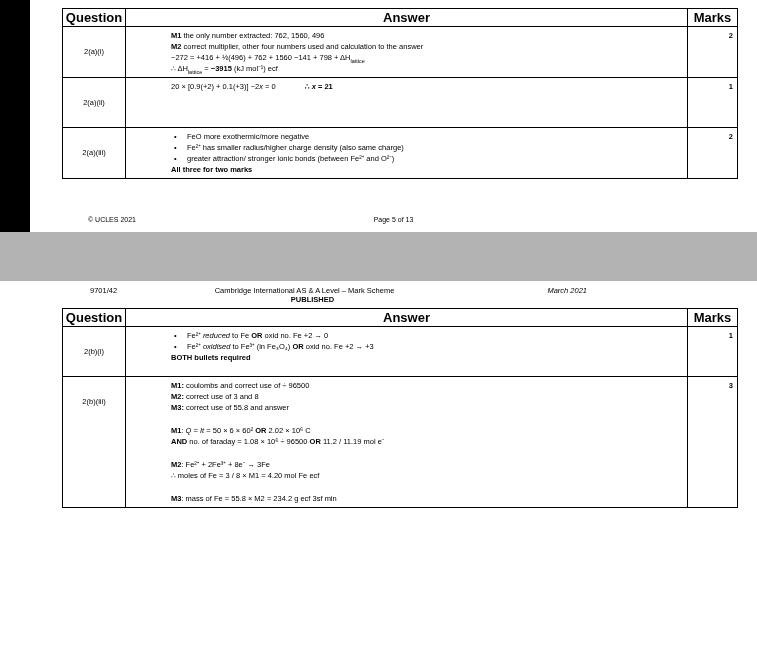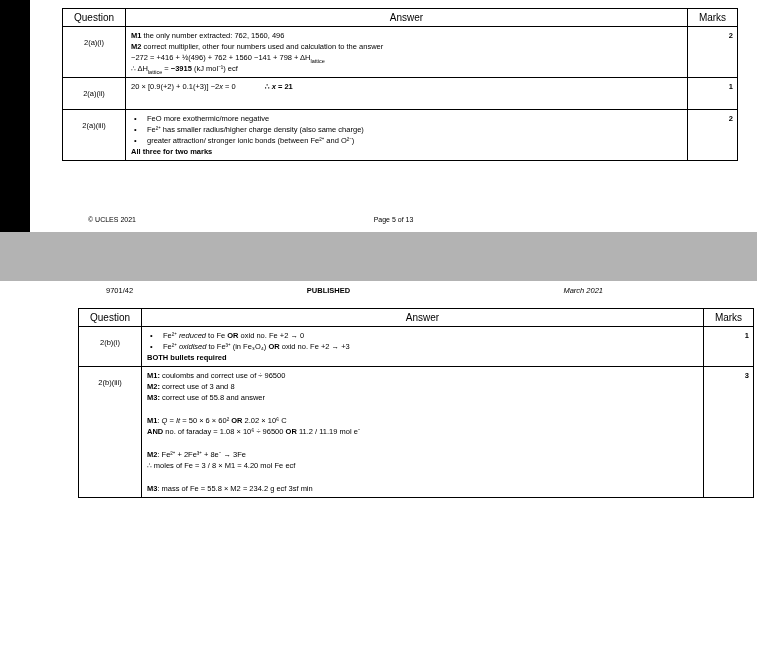--- a/index.html
+++ b/index.html
@@ -5,34 +5,34 @@
   html,body{margin:0;padding:0;}
   body{
     width:757px;height:648px;position:relative;background:#ffffff;
     font-family:"Liberation Sans", sans-serif;color:#000;overflow:hidden;
     -webkit-font-smoothing:antialiased;
   }
   .black-strip{position:absolute;left:0;top:0;width:30px;height:232px;background:#000;}
   .page{position:absolute;background:#fff;}
   .page1{left:30px;top:0;width:727px;height:232px;}
   .page-gap{position:absolute;left:0;top:232px;width:757px;height:49px;background:#b3b3b3;}
-  .page2{left:16px;top:281px;width:609px;height:367px;}
+  .page2{left:0;top:281px;width:609px;height:367px;}
 
   table.mtable{
     border-collapse:collapse;table-layout:fixed;
     font-size:7.5px;line-height:11px;
   }
   .page1 table.mtable{position:absolute;left:32px;top:8px;width:675px;}
   .page2 table.mtable{position:absolute;left:62px;top:27px;width:675px;}
   .mtable th,.mtable td{border:1px solid #000;vertical-align:top;}
-  .mtable th{font-weight:normal;text-align:center;padding:3px 2px;font-size:10px;}
-  td.qcell{text-align:center;padding:10px 2px;}
+  .mtable th{font-weight:bold;text-align:center;padding:3px 2px;font-size:13px;}
+  td.qcell{text-align:center;padding:19px 2px;}
   td.acell{padding:3px 5px;}
   td.mcell{text-align:right;padding:3px 4px;font-weight:bold;}
-  .aline{min-height:11px;}
+  .aline{min-height:11px;margin-left:40px;}
   .aline.blank{height:12px;}
   .aline.bullet{position:relative;padding-left:16px;}
   .bdot{position:absolute;left:3px;top:0;}
   .b{font-weight:bold;}
   .i{font-style:italic;}
   sub{font-size:5.5px;line-height:0;}
 
   .p1-footer{position:absolute;left:0;top:216px;width:100%;font-size:7px;}
   .p1-copyright{position:absolute;left:58px;top:0;}
   .p1-pagenum{position:absolute;left:50%;transform:translateX(-50%);top:0;}
@@ -97,20 +97,21 @@
     <span class="p1-pagenum">Page 5 of 13</span>
   </div>
 </div>
 
 <div class="page-gap"></div>
 
 <div class="page page2">
   <div class="p2-header">
     <span class="p2-code">9701/42</span>
     <div class="p2-center">
+      <div>Cambridge International AS &amp; A Level – Mark Scheme</div>
       <div class="p2-published">PUBLISHED</div>
     </div>
     <span class="p2-date">March 2021</span>
   </div>
   <table class="mtable">
     <colgroup>
         <col style="width:63px">
         <col style="width:562px">
         <col style="width:50px">
       </colgroup>

